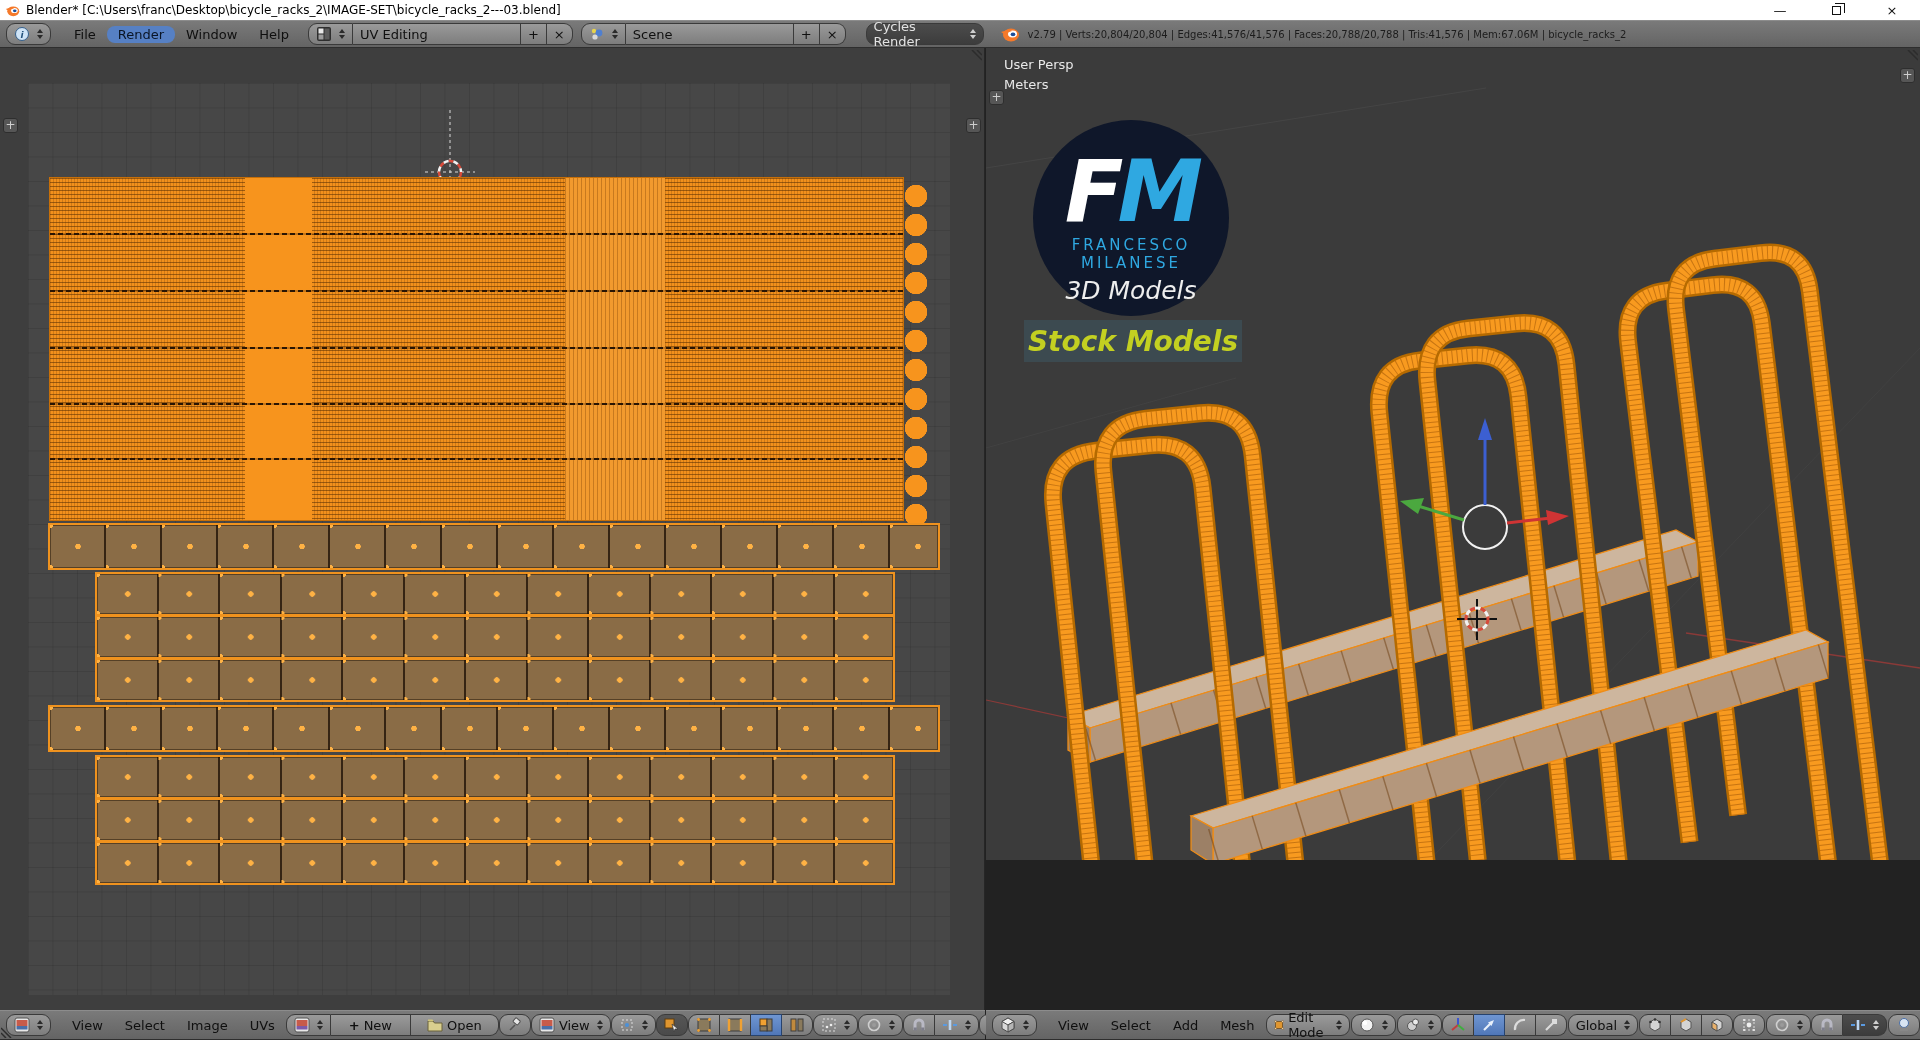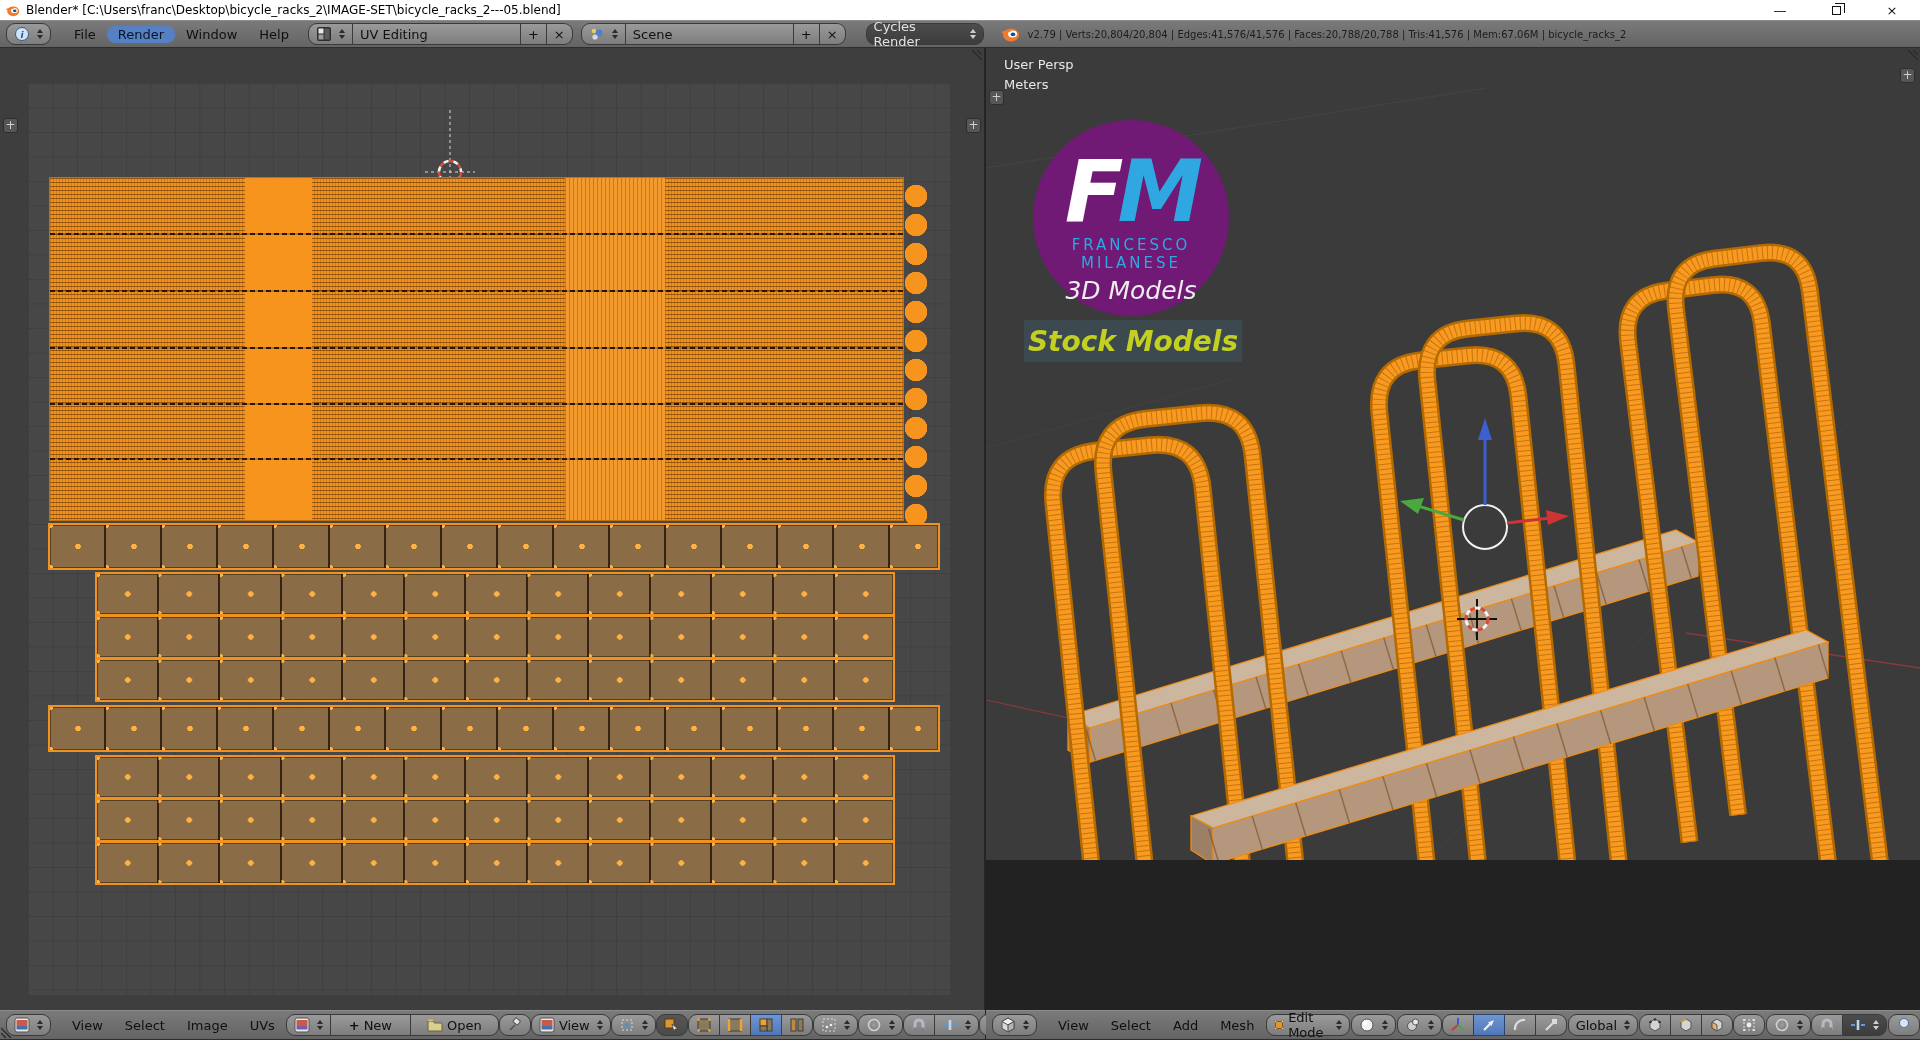--- a/index.html
+++ b/index.html
@@ -64,21 +64,21 @@
        radial-gradient(circle at 0% 0%, #ffb244 0 3px, transparent 3.5px),
        radial-gradient(circle at 0% 100%, #ffb244 0 3px, transparent 3.5px),
        repeating-linear-gradient(90deg, transparent 0 calc(var(--cw) - 2px), rgba(25,12,2,.75) calc(var(--cw) - 2px) var(--cw));
      background-size:var(--cw) 100%, var(--cw) 100%, var(--cw) 100%, auto; }
 
   
   .cursor2d { position:absolute; left:415px; top:62px; }
   .gizmo { position:absolute; left:0; top:0; }
 
   
-  .fm-circle { position:absolute; left:47px; top:72px; width:196px; height:196px; border-radius:50%; background:#701a75; text-align:center; }
+  .fm-circle { position:absolute; left:47px; top:72px; width:196px; height:196px; border-radius:50%; background:#0f172a; text-align:center; }
   .fm-letters { margin-top:28px; font-size:86px; font-style:italic; font-weight:bold; letter-spacing:-6px; line-height:86px; }
   .fm-letters .f { color:#ffffff; }
   .fm-letters .m { color:#2fa8e1; }
   .fm-name { color:#2fa8e1; font-size:15px; letter-spacing:3px; margin-top:2px; }
   .fm-sub { color:#eeeeee; font-size:25px; font-style:italic; margin-top:4px; }
   .fm-badge { position:absolute; left:38px; top:272px; width:218px; height:42px; background:#3c4a50; display:flex; align-items:center; justify-content:center; }
   .fm-badge span { color:#c3d021; font-size:28px; font-weight:bold; font-style:italic; }
 
   .objinfo { position:absolute; left:65px; top:900px; color:#dddddd; font-size:14px;text-align:center; }
 
@@ -93,21 +93,21 @@
 
 <div id="app">
 
   <div class="titlebar">
     <svg class="blogo" viewBox="0 0 20 16">
       <ellipse cx="11" cy="9" rx="8" ry="6.5" fill="#f5792a"></ellipse>
       <ellipse cx="12.5" cy="8" rx="4.5" ry="3.4" fill="#fff"></ellipse>
       <ellipse cx="13" cy="8.4" rx="2.4" ry="1.8" fill="#1b4e9b"></ellipse>
       <path d="M1,6 L9,3.5 L12,5 L4,8 Z" fill="#f5792a"></path>
     </svg>
-    <span>Blender* [C:\Users\franc\Desktop\bicycle_racks_2\IMAGE-SET\bicycle_racks_2---05.blend]</span>
+    <span>Blender* [C:\Users\franc\Desktop\bicycle_racks_2\IMAGE-SET\bicycle_racks_2---03.blend]</span>
     <div class="win-controls">
       <div class="win-btn">—</div>
       <div class="win-btn">
           <span class="restore-glyph"></span>
         </div>
       <div class="win-btn">×</div>
     </div>
   </div>
 
   <div class="hdr" style="left:0; top:20px; width:1920px; height:28px;">

